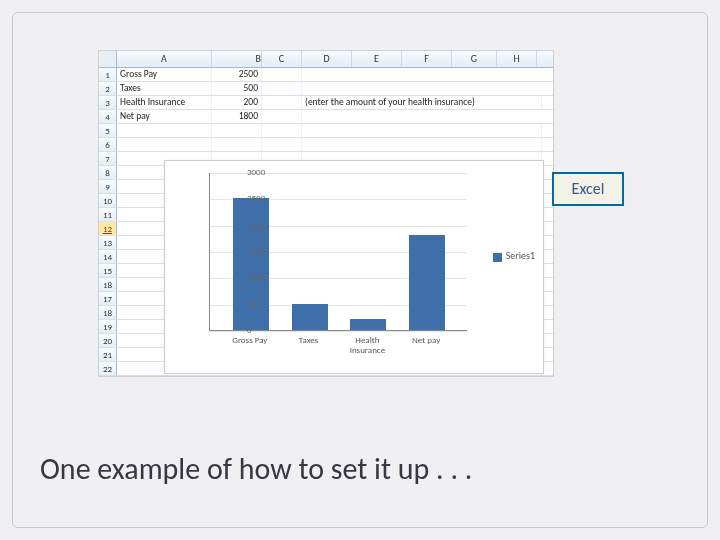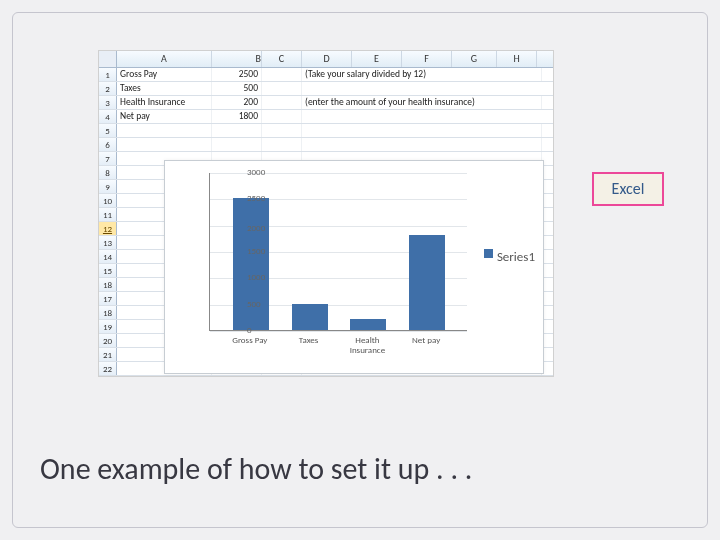--- a/index.html
+++ b/index.html
@@ -101,30 +101,30 @@
   .bar {
     position:absolute; bottom:0;
     width: 36px;
     background:#3f6fa8;
   }
   .xt {
     position:absolute; top: 174px; width:60px; text-align:center; font-size:9px; color:#555; line-height:1.1;
   }
   .legend {
     position:absolute; right:8px; top: 88px;
-    display:flex; align-items:flex-start; gap:4px;
-    font-size:13px; color:#555;
+    display:flex; align-items:flex-end; gap:4px;
+    font-size:10px; color:#555;
   }
   .legend .sw { width:9px; height:9px; background:#3f6fa8; }
 
   .tag-box {
     position:absolute;
-    left: 592px; top: 172px;
+    left: 552px; top: 172px;
     width: 72px; height: 34px;
-    border: 2px solid #ec4899;
+    border: 2px solid #0369a1;
     background: #f4f1e6;
     color:#335a8a;
     font-size: 16px;
     text-align:center;
     line-height:30px;
   }
   .caption {
     position:absolute;
     left: 40px; top: 450px;
     font-family: Candara, Calibri, sans-serif;
@@ -148,21 +148,20 @@
     <div class="ch cF">F</div>
     <div class="ch cG">G</div>
     <div class="ch cH">H</div>
   </div>
   <div id="rows">
       <div class="row">
         <div class="rh">1</div>
         <div class="cell cA">Gross Pay</div>
         <div class="cell cB">2500</div>
         <div class="cell cC"></div>
-        <div class="cell note">(Take your salary divided by 12)</div>
       </div>
       <div class="row">
         <div class="rh">2</div>
         <div class="cell cA">Taxes</div>
         <div class="cell cB">500</div>
         <div class="cell cC"></div>
       </div>
       <div class="row">
         <div class="rh">3</div>
         <div class="cell cA">Health Insurance</div>

